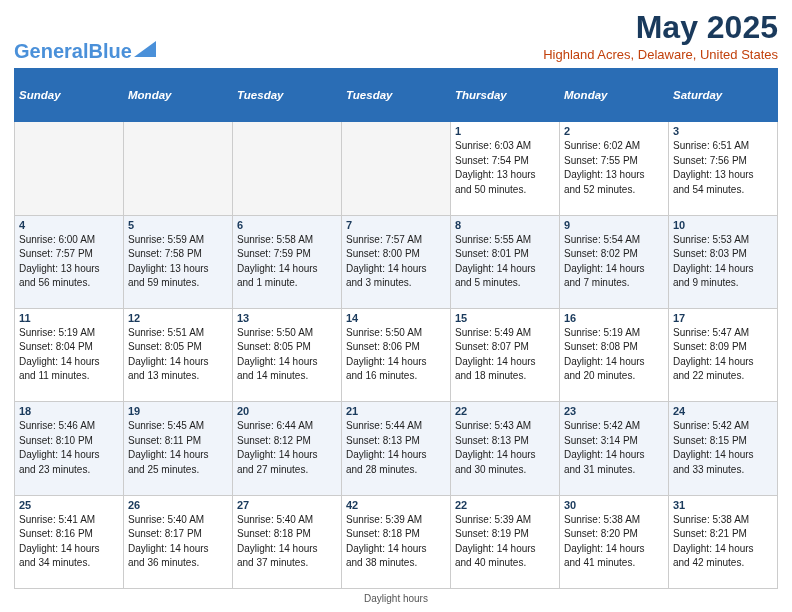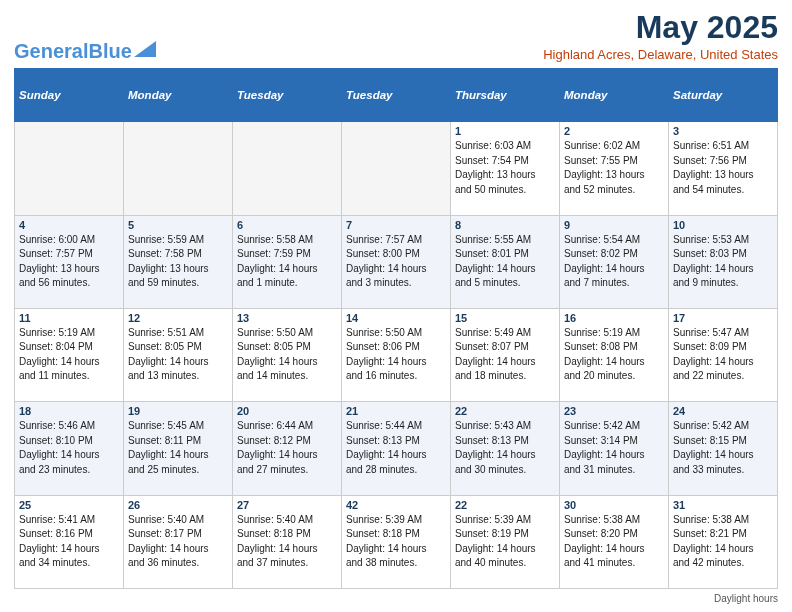--- a/index.html
+++ b/index.html
@@ -96,21 +96,21 @@
     }
     .day-info {
       font-size: 10px;
       line-height: 1.45;
       color: #222;
     }
     .footer {
       margin-top: 4px;
       font-size: 10px;
       color: #555;
-      text-align: right;
+      text-align: center;
     }
     
     .row-odd td:not(.empty) { background: #fff; }
     .row-even td:not(.empty) { background: #e8eef6; }
   </style>
 </head>
 <body>
 
 <div class="page">
   <div class="header">

